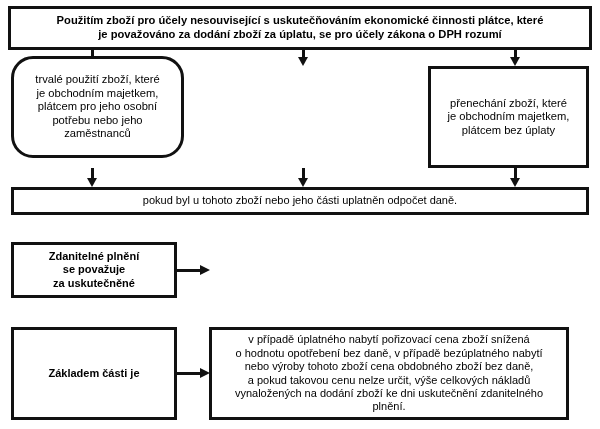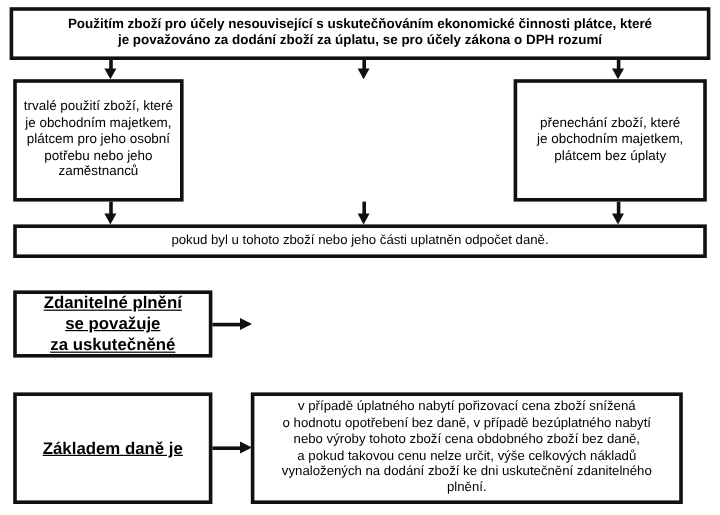--- a/index.html
+++ b/index.html
@@ -38,23 +38,22 @@
   }
   .t-head {
     font-size: 11.2px;
     font-weight: bold;
   }
   .t-body {
     font-size: 11.2px;
     font-weight: normal;
   }
   .t-bold {
-    font-size: 14px;
+    font-size: 11px;
     font-weight: bold;
-    text-decoration: underline;
   }
   .t-small {
     font-size: 11px;
     font-weight: normal;
   }
 
   
   .arrow-down {
     position: absolute;
     width: 11px;
@@ -116,21 +115,21 @@
   </div>
   <div class="arrow-down" style="left:298px; top:50px; height:16px;">
     <div class="shaft" style="height:8px;"></div>
     <div class="head"></div>
   </div>
   <div class="arrow-down" style="left:510px; top:50px; height:16px;">
     <div class="shaft" style="height:8px;"></div>
     <div class="head"></div>
   </div>
 
-  <div class="box" style="left:11px; top:66px; width:142px; height:102px;">
+  <div class="box" style="left:11px; top:56px; width:173px; height:102px;border-radius:22px;">
     <span class="txt t-body">trvalé použití zboží, které
 je obchodním majetkem,
 plátcem pro jeho osobní
 potřebu nebo jeho
 zaměstnanců</span>
   </div>
 
 
   <div class="box" style="left:428px; top:66px; width:161px; height:102px;">
     <span class="txt t-body">přenechání zboží, které
@@ -161,21 +160,21 @@
 za uskutečněné</span>
   </div>
 
   <div class="arrow-right" style="left:177px; top:265px; width:33px;">
     <div class="shaft" style="width:24px;"></div>
     <div class="head"></div>
   </div>
 
 
   <div class="box" style="left:11px; top:327px; width:166px; height:93px;">
-    <span class="txt t-bold">Základem daně je</span>
+    <span class="txt t-bold">Základem části je</span>
   </div>
 
   <div class="arrow-right" style="left:177px; top:368px; width:33px;">
     <div class="shaft" style="width:24px;"></div>
     <div class="head"></div>
   </div>
 
   <div class="box" style="left:209px; top:327px; width:360px; height:93px;">
     <span class="txt t-small">v případě úplatného nabytí pořizovací cena zboží snížená
 o hodnotu opotřebení bez daně, v případě bezúplatného nabytí

